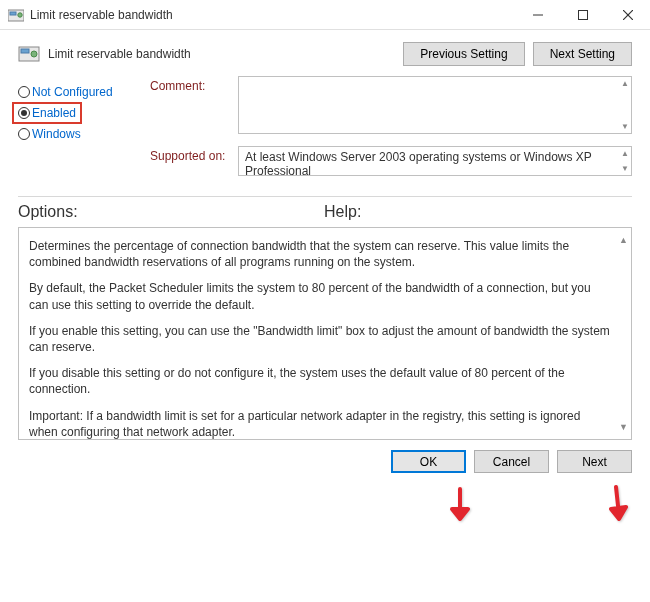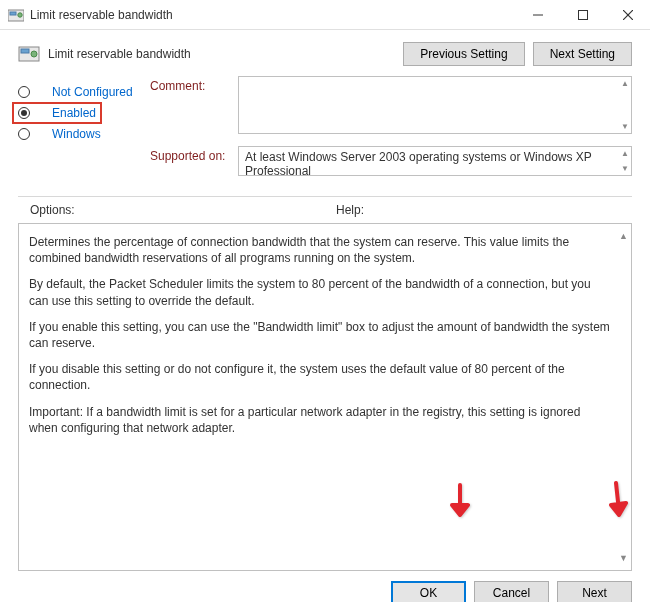--- a/index.html
+++ b/index.html
@@ -59,21 +59,21 @@
     display: flex;
     gap: 12px;
   }
   .radio-col {
     width: 120px;
     padding-top: 6px;
   }
   .radio-row {
     display: flex;
     align-items: center;
-    gap: 22px;
+    gap: 2px;
     padding: 3px 0;
     font-size: 12px;
     color: #0066cc;
   }
   .radio-row.framed {
     border: 2px solid #d93b2d;
     padding: 2px 4px;
     margin-left: -6px;
     display: inline-flex;
   }
@@ -120,23 +120,22 @@
     top: 2px;
     display: flex;
     flex-direction: column;
     gap: 1px;
     color: #888;
     font-size: 8px;
   }
   .divider { height: 1px; background: #d8d8d8; margin: 12px 0 6px 0; }
   .split-labels {
     display: flex;
-    font-size: 12px;
+    font-size: 16px;
     color: #333;
-    margin-left: 12px;
   }
   .split-labels .left { width: 306px; }
   .split-labels .right { flex: 1; }
   .split-panels {
     display: flex;
     gap: 6px;
     margin-top: 6px;
     position: relative;
   }
   .options-panel {
@@ -173,21 +172,21 @@
     width: 18px; display: flex; flex-direction: column;
     border-left: 1px solid #bbb;
   }
   .spinner-btns div {
     flex: 1; display:flex; align-items:center; justify-content:center;
     font-size: 7px; color:#555; line-height: 1;
   }
   .spinner-btns div.top { border-bottom: 1px solid #bbb; }
   .help-panel {
     flex: 1;
-    height: 348px;
+    height: 213px;
     border: 1px solid #c0c0c0;
     background: #fff;
     padding: 10px 20px 0 10px;
     font-size: 12px;
     color: #333;
     position: relative;
     line-height: 1.35;
   }
   .help-panel p { margin: 0 0 10px 0; }
   .help-scroll {

